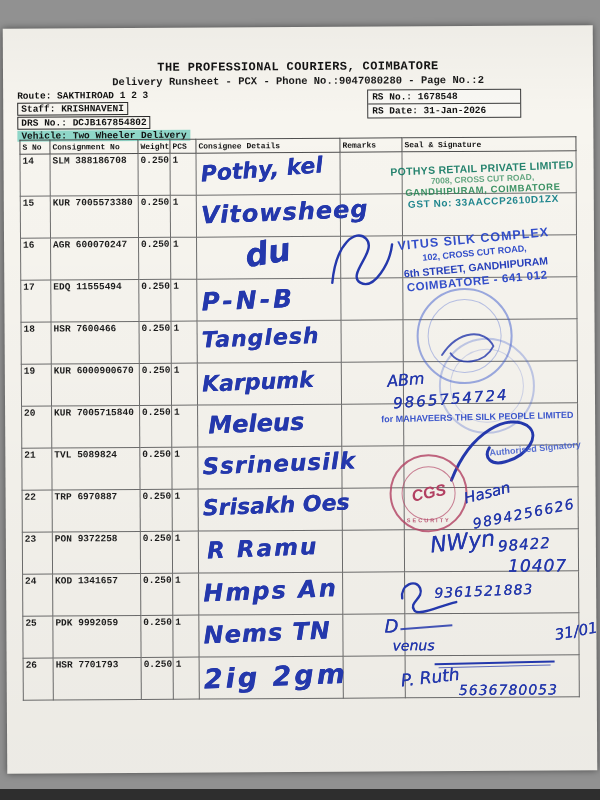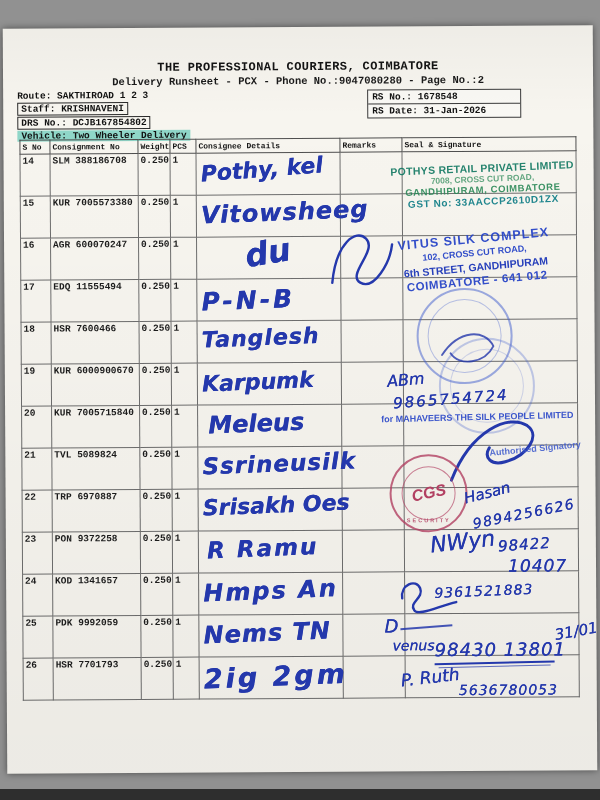--- a/index.html
+++ b/index.html
@@ -383,21 +383,20 @@
       <div class="swoosh-loop">
         <svg width="60" height="38" viewBox="0 0 60 38" fill="none">
           <path d="M4,22 C2,8 18,2 22,12 C26,22 10,26 16,34 C20,40 40,30 58,26" stroke="currentColor" stroke-width="2.4" stroke-linecap="round"></path>
         </svg>
       </div>
       <div class="hw ann ann-9361">9361521883</div>
 
       <div class="hw ann ann-dsig">D</div>
       <div class="dash-stroke"></div>
       <div class="hw ann ann-venus">venus</div>
-      <div class="hw ann ann-98430">98430 13801</div>
       <div class="venus-underline"></div>
       <div class="venus-underline2"></div>
       <div class="hw ann ann-3101">31/01</div>
 
       <div class="hw ann ann-ruth">P. Ruth</div>
       <div class="hw ann ann-8610">5636780053</div>
 
     </div>
   </div>
 

